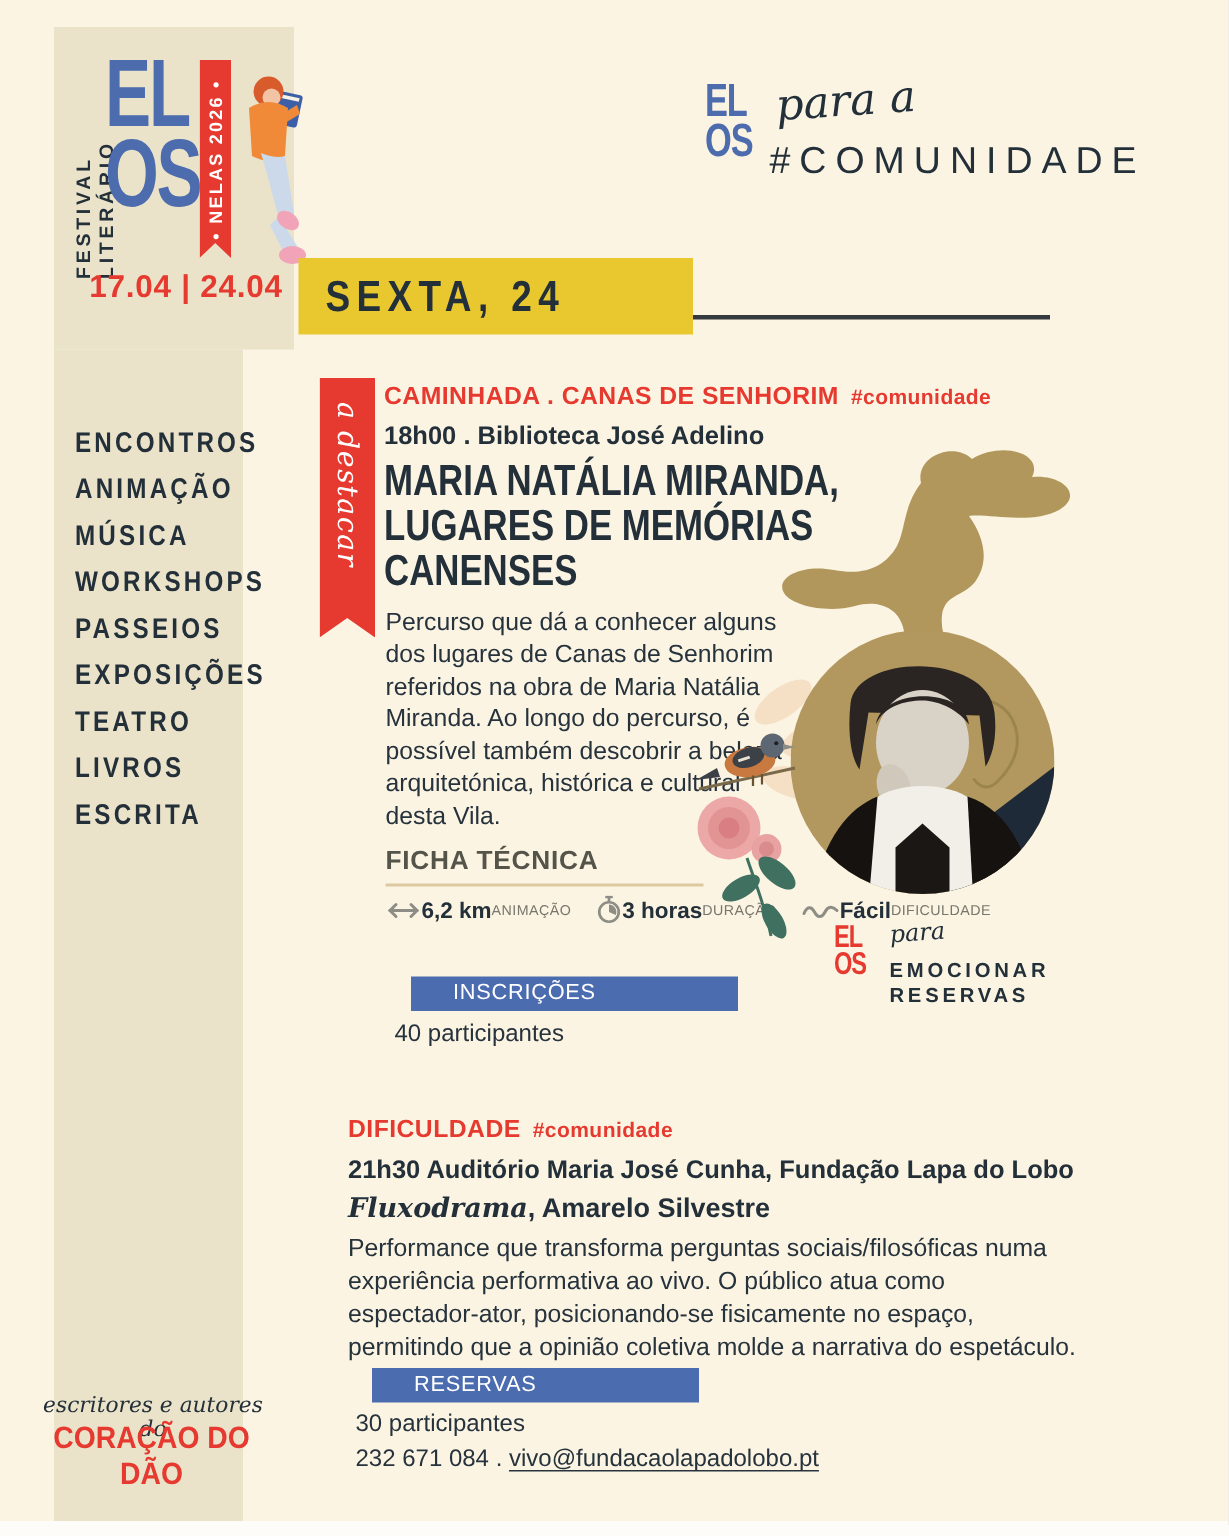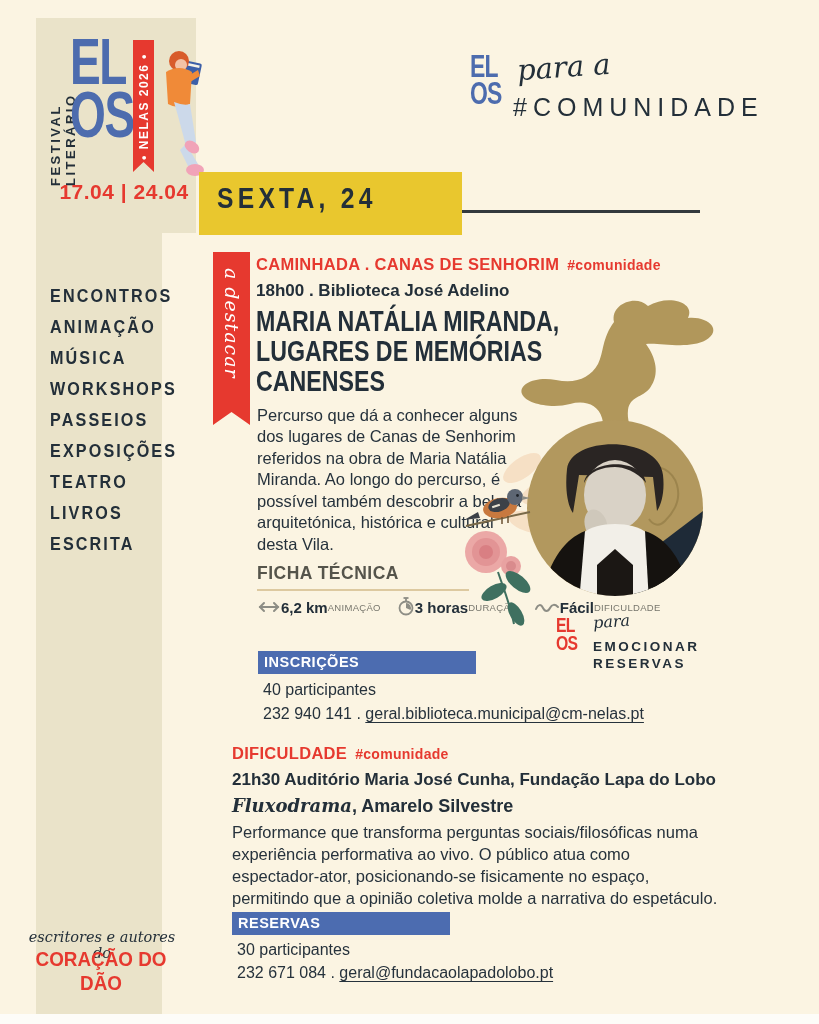--- a/index.html
+++ b/index.html
@@ -32,21 +32,21 @@
   .menu div { font-size:19px; font-weight:700; letter-spacing:2.5px; color:#232f39; line-height:31px; }
 
   
   .cl-elos { left:470px; top:54px; font-size:31px; font-weight:800; color:#4d6cae;
     line-height:.86; transform:scaleX(.74); transform-origin:0 0; letter-spacing:-1px;}
   .cl-script { left:517px; top:50px; font-family:"DejaVu Serif", serif; font-style:italic;
     font-size:29px; color:#232f39; transform:rotate(-4deg); }
   .cl-hash { left:513px; top:93px; font-size:25px; letter-spacing:6px; color:#232f39; font-weight:500; }
 
   
-  .day-banner { left:199px; top:172px; width:263px; height:63px; background:#e9c72e;text-align:center; }
+  .day-banner { left:199px; top:172px; width:263px; height:51px; background:#e9c72e;text-align:center; }
   .day-banner span { position:absolute; left:18px; top:10px; font-size:29px; font-weight:800;
     letter-spacing:5px; color:#232f39; transform:scaleX(.85); transform-origin:0 0; white-space:nowrap;}
   .day-underline { left:215px; top:210px; width:485px; height:3px; background:#33393d; }
 
   
   .hl-ribbon { left:213px; top:252px; width:37px; height:173px; background:#e6392f;
     clip-path:polygon(0 0,100% 0,100% 100%,50% calc(100% - 13px),0 100%);
     display:flex; align-items:flex-start; justify-content:center; }
   .hl-ribbon span { writing-mode:vertical-rl; font-family:"DejaVu Serif", serif;
     font-style:italic; font-size:19px; color:#fff; margin-top:16px; letter-spacing:1px;}
@@ -63,21 +63,21 @@
 
   .ficha-title { left:257px; top:563px; font-size:17.5px; font-weight:800; color:#55544b; letter-spacing:.5px; }
   .ficha-line { left:257px; top:589px; width:212px; height:2px; background:#ddc9a0; }
   .ficha-row { left:257px; top:597px; display:flex; gap:16px; }
   .ficha-cell { display:flex; flex-direction:row; align-items:center; }
   .ficha-cell .ic { height:18px; display:flex; align-items:center; }
   .ficha-cell .val { font-size:15px; font-weight:800; color:#232f39; margin-top:2px; white-space:nowrap;}
   .ficha-cell .lab { font-size:9.5px; color:#77766d; letter-spacing:.3px; margin-top:1px; white-space:nowrap;}
 
   .blue-banner { width:218px; height:23px; background:#4c6cb0; color:#fff; font-size:14.5px;
-    font-weight:700; letter-spacing:.5px; line-height:23px; padding-left:6px; }
+    font-weight:400; letter-spacing:.5px; line-height:23px; padding-left:28px;margin-left:16px; }
   .contact { font-size:16px; color:#26323c; white-space:nowrap;}
   .contact .email { text-decoration:underline; text-underline-offset:3px; }
 
   .work-line { left:232px; top:795px; font-size:18px; color:#232f39; font-weight:800; white-space:nowrap;}
   .work-line .wk { font-style:italic; font-family:"DejaVu Serif", serif; }
 
   
   .em-elos { left:556px; top:616px; font-size:21px; font-weight:800; color:#e6392f;
     line-height:.87; transform:scaleX(.75); transform-origin:0 0; letter-spacing:-1px;}
   .em-script { left:593px; top:612px; font-family:"DejaVu Serif", serif; font-style:italic;
@@ -202,23 +202,20 @@
             <path d="M2,8 C4,3 7,3 9,7 C11,11 14,11 16,7 C18,3 21,3 24,6" stroke="#8d8d85" stroke-width="2" fill="none" stroke-linecap="round"></path>
           </svg>
       </span>
       <span class="val">Fácil</span>
       <span class="lab">DIFICULDADE</span>
     </div>
   </div>
 
   <div class="abs blue-banner" style="left:258px; top:651px;">INSCRIÇÕES</div>
   <div class="abs contact" style="left:263px; top:681px;">40 participantes</div>
-  <div class="abs contact" style="left:263px; top:705px;">
-    <span>232 940 141</span><span> . </span><span class="email">geral.biblioteca.municipal@cm-nelas.pt</span>
-  </div>
 
   <svg class="abs" style="left:518px; top:292px;" width="205" height="235" viewBox="0 0 205 235">
     <path fill="#b1975b" d="M96,30 C92,12 118,2 130,14 C150,2 178,10 170,26 C190,24 205,38 188,48 C170,58 140,50 128,52 C138,66 142,82 132,96 C124,106 112,104 110,118 C108,136 122,148 114,168 C108,184 88,186 82,168 C77,152 88,140 84,126 C80,112 66,108 52,112 C34,117 8,112 4,102 C0,92 18,84 38,88 C58,92 72,86 80,72 C86,60 84,46 96,30 Z"></path>
     <path fill="#b1975b" d="M120,160 C140,170 150,190 146,214 C142,228 126,232 118,220 C110,208 116,180 120,160 Z"></path>
   </svg>
 
   <svg class="abs" style="left:492px; top:440px; opacity:.85;" width="85" height="110" viewBox="0 0 85 110">
     <g fill="#f6ddc1">
       <ellipse cx="30" cy="28" rx="22" ry="10" transform="rotate(-35 30 28)"></ellipse>
       <ellipse cx="52" cy="52" rx="24" ry="11" transform="rotate(-20 52 52)"></ellipse>
@@ -286,20 +283,20 @@
     <b>21h30</b><span class="loc"> Auditório Maria José Cunha, Fundação Lapa do Lobo</span>
   </div>
   <div class="abs work-line">
     <span class="wk">Fluxodrama</span><span>, Amarelo Silvestre</span>
   </div>
   <div class="abs desc" style="left:232px; top:822px; width:487px; line-height:1.33;">Performance que transforma perguntas sociais/filosóficas numa experiência performativa ao vivo. O público atua como espectador-ator, posicionando-se fisicamente no espaço, permitindo que a opinião coletiva molde a narrativa do espetáculo.</div>
 
   <div class="abs blue-banner" style="left:232px; top:912px;">RESERVAS</div>
   <div class="abs contact" style="left:237px; top:941px;">30 participantes</div>
   <div class="abs contact" style="left:237px; top:964px;">
-    <span>232 671 084</span><span> . </span><span class="email">geral@fundacaolapadolobo.pt</span>
+    <span>232 671 084</span><span> . </span><span class="email">vivo@fundacaolapadolobo.pt</span>
   </div>
 
   <div class="abs f-script">escritores e autores do</div>
   <div class="abs f-name">CORAÇÃO DO DÃO</div>
 
   <div class="abs bottom-strip"></div>
 </div>
 
 </body></html>

